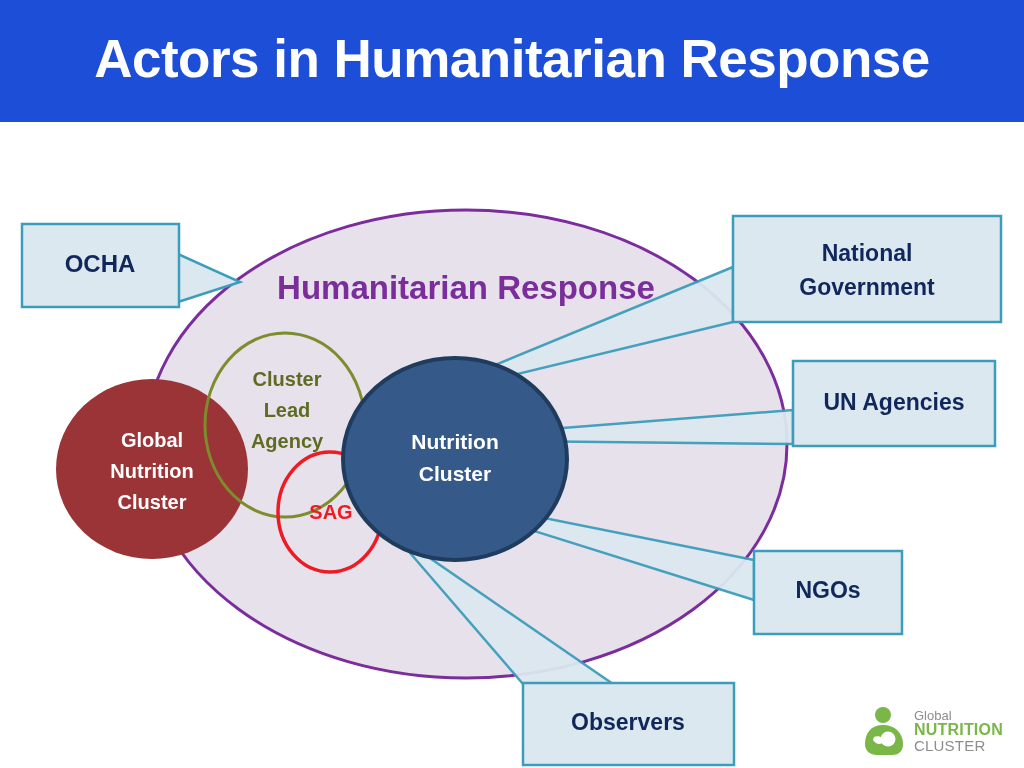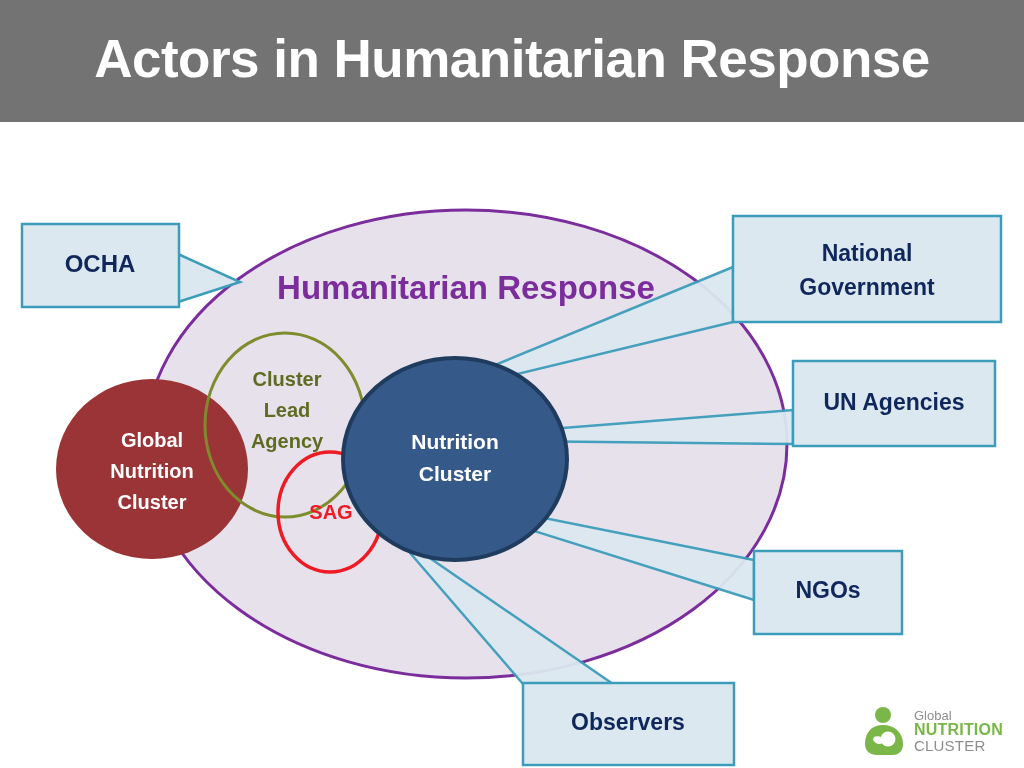--- a/index.html
+++ b/index.html
@@ -18,21 +18,21 @@
     width: 1024px;
     height: 768px;
     background: #ffffff;
   }
   #title-banner {
     position: absolute;
     left: 0;
     top: 0;
     width: 1024px;
     height: 122px;
-    background: #737373;
+    background: #1d4ed8;
     display: flex;
     align-items: center;
     justify-content: center;
   }
   #title-text {
     color: #ffffff;
     font-family: "Liberation Sans", sans-serif;
     font-size: 53px;
     font-weight: bold;
     letter-spacing: -0.5px;

